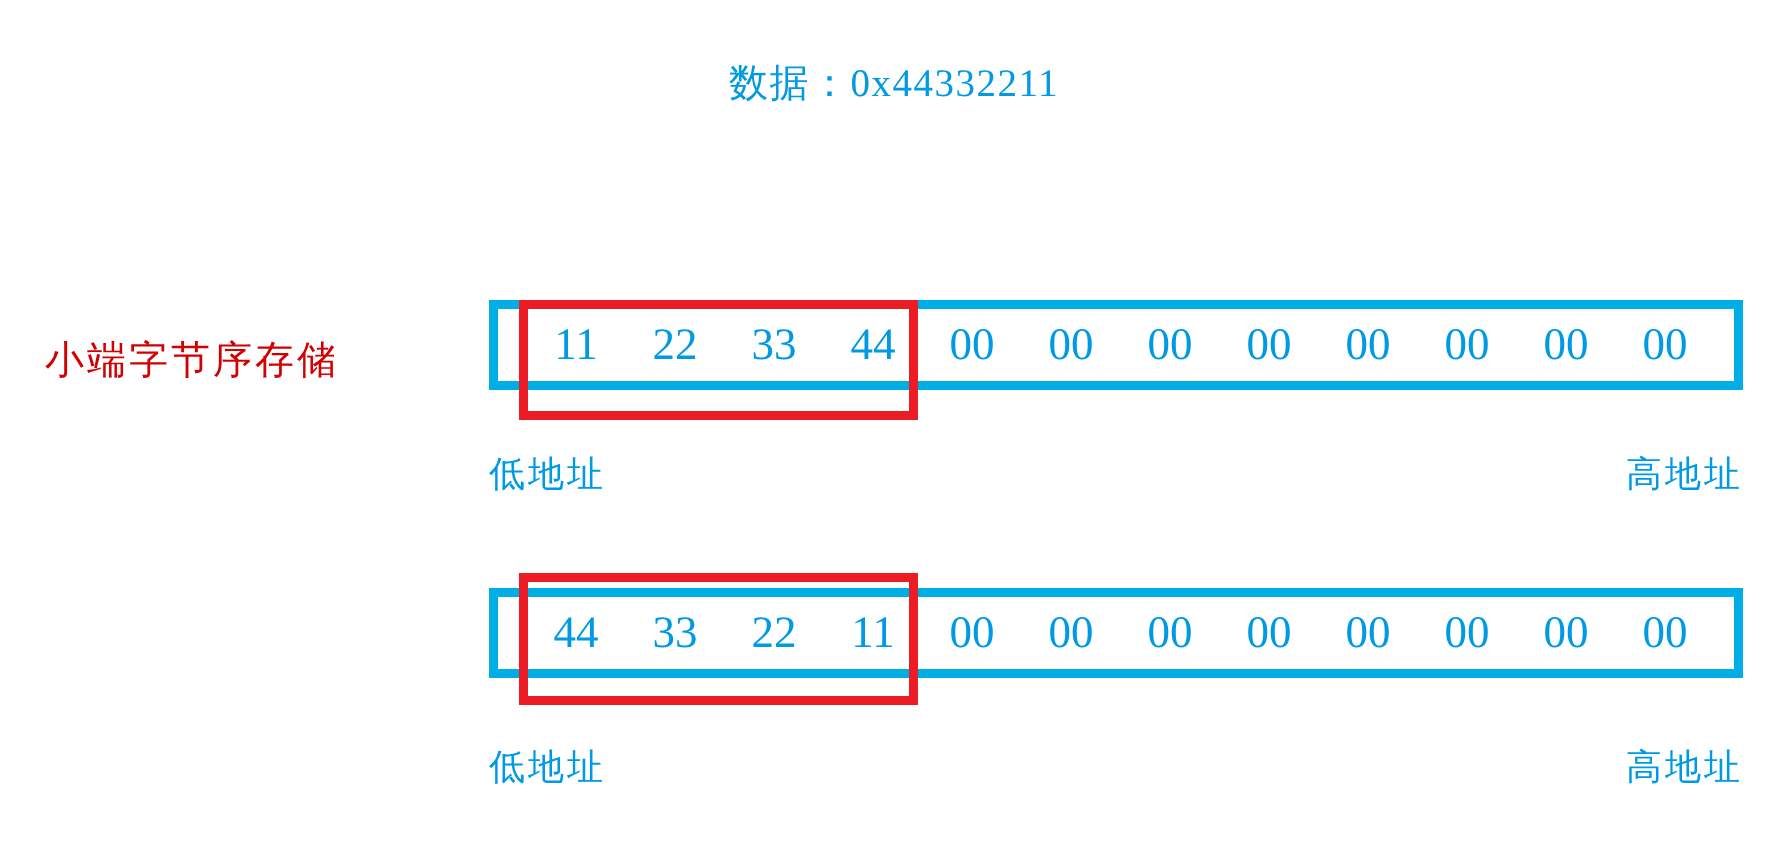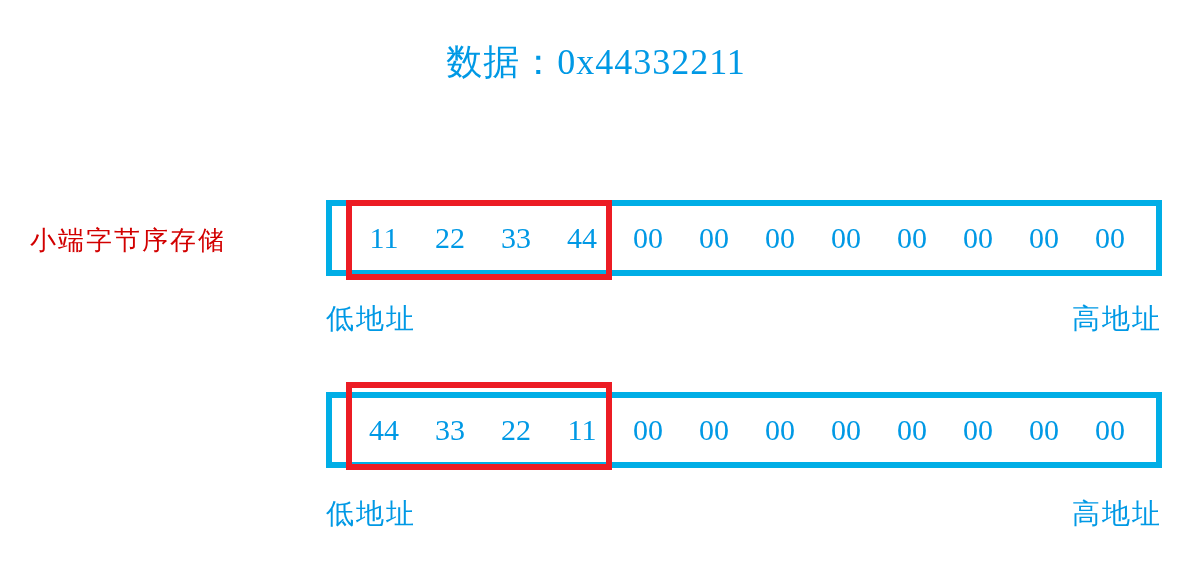--- a/index.html
+++ b/index.html
@@ -12,21 +12,21 @@
       height: 566px;
       background: #ffffff;
       font-family: "Songti SC", "SimSun", serif;
       position: relative;
     }
     .title {
       position: absolute;
       top: 38px;
       left: 50%;
       transform: translateX(-50%);
-      font-size: 36px;
+      font-size: 26px;
       color: #0099e5;
       letter-spacing: 1px;
       white-space: nowrap;
     }
     .row {
       position: absolute;
       left: 0;
       right: 0;
       height: 80px;
     }
@@ -44,21 +44,21 @@
       font-size: 26px;
       color: #d20000;
       letter-spacing: 2px;
       white-space: nowrap;
     }
     .memory-box {
       position: absolute;
       left: 326px;
       top: 0;
       width: 836px;
-      height: 76px;
+      height: 60px;
       border: 6px solid #00aee6;
       display: flex;
       align-items: center;
       padding-left: 28px;
     }
     .byte-list {
       display: flex;
       align-items: center;
       gap: 18px;
     }
@@ -83,21 +83,21 @@
     .highlight-2 {
       top: 382px;
       height: 88px;
     }
     .addr-labels {
       position: absolute;
       left: 326px;
       width: 836px;
       display: flex;
       justify-content: space-between;
-      font-size: 28px;
+      font-size: 24px;
       color: #0099e5;
       letter-spacing: 2px;
     }
     .addr-1 {
       top: 300px;
     }
     .addr-2 {
       top: 495px;
     }
     .addr-left {

